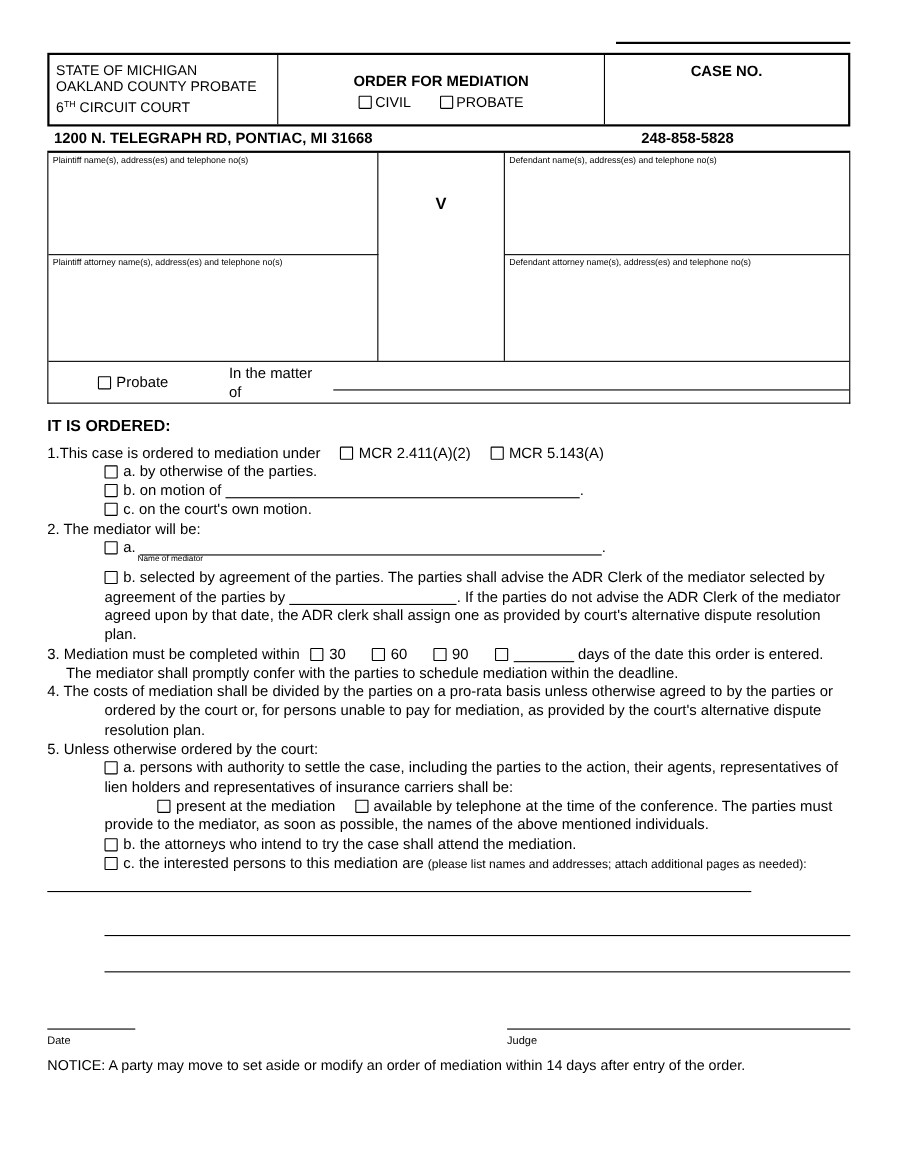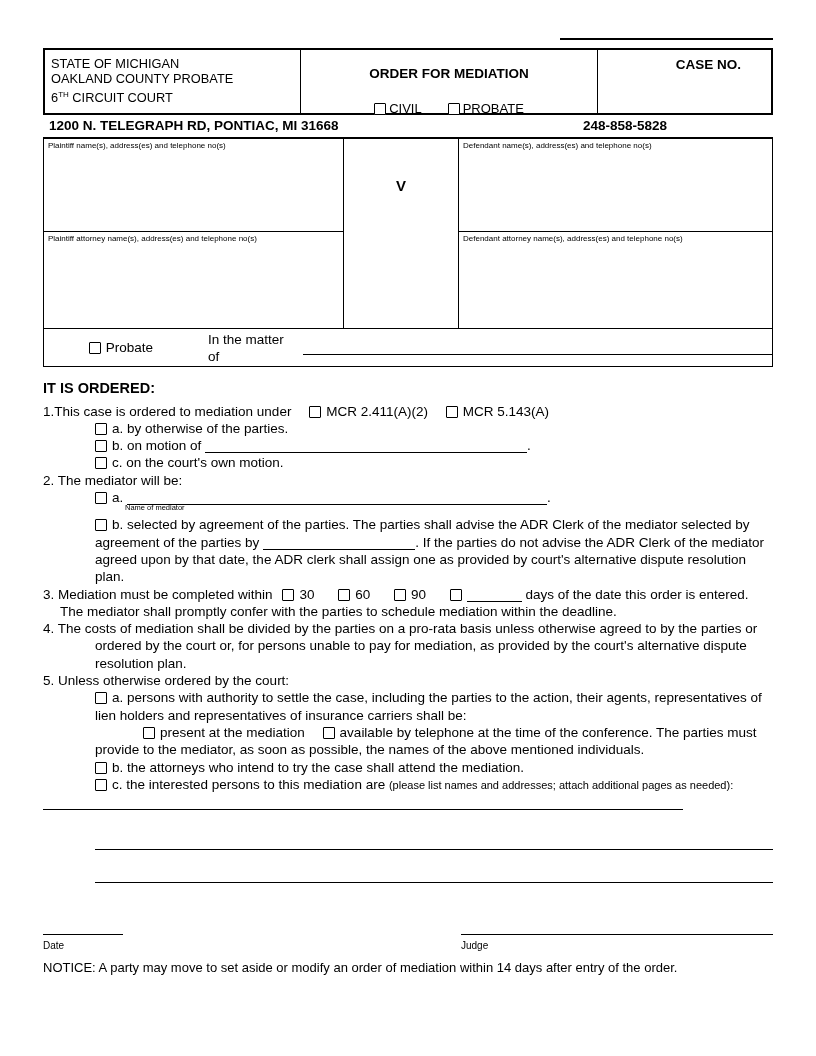--- a/index.html
+++ b/index.html
@@ -6,26 +6,26 @@
   html,body { background:#fff; }
   .page {
     width:816px; height:1056px; background:#fff; color:#000;
     font-family:"Liberation Sans", sans-serif; font-size:13.5px; line-height:17.3px;
     padding:38px 43px 0 43px; overflow:hidden; position:relative;
   }
   
   .top-rule { width:213px; margin-left:auto; border-top:2px solid #000; margin-bottom:8px; }
 
   
-  .hdr-box { display:flex; border:2px solid #000; height:67px;gap:48px; }
+  .hdr-box { display:flex; border:2px solid #000; height:67px; }
   .hdr-left { width:207px; padding:6px 6px; font-size:12.8px; line-height:15.4px; }
   .hdr-left sup { font-size:8px; }
   .hdr-mid { width:298px; border-left:1.5px solid #000; border-right:1.5px solid #000; text-align:center; padding-top:15px; }
   .hdr-title { font-weight:bold; font-size:13.5px; }
-  .hdr-cbrow { margin-top:18px; display:flex; justify-content:center; gap:26px; font-size:13px; align-items:center; }
+  .hdr-cbrow { margin-top:2px; display:flex; justify-content:center; gap:26px; font-size:13px; align-items:center; }
   .hdr-cbrow .cbwrap { display:flex; align-items:center; gap:3px; }
   .hdr-right { flex:1; padding:6px 12px; font-weight:bold; font-size:13.5px;text-align:center; }
 
   
   .addr { display:flex; align-items:center; border-bottom:2px solid #000; padding:2px 6px 3px 6px; font-weight:bold; font-size:13.5px; }
   .addr-phone { margin-left:auto; margin-right:100px; }
 
   
   .party { display:grid; grid-template-columns:300px 115px 1fr; grid-template-rows:93px 96px 38px; border:1.5px solid #000; border-top:none; }
   .pt-cell { font-size:8px; line-height:10px; padding:2px 4px; }

